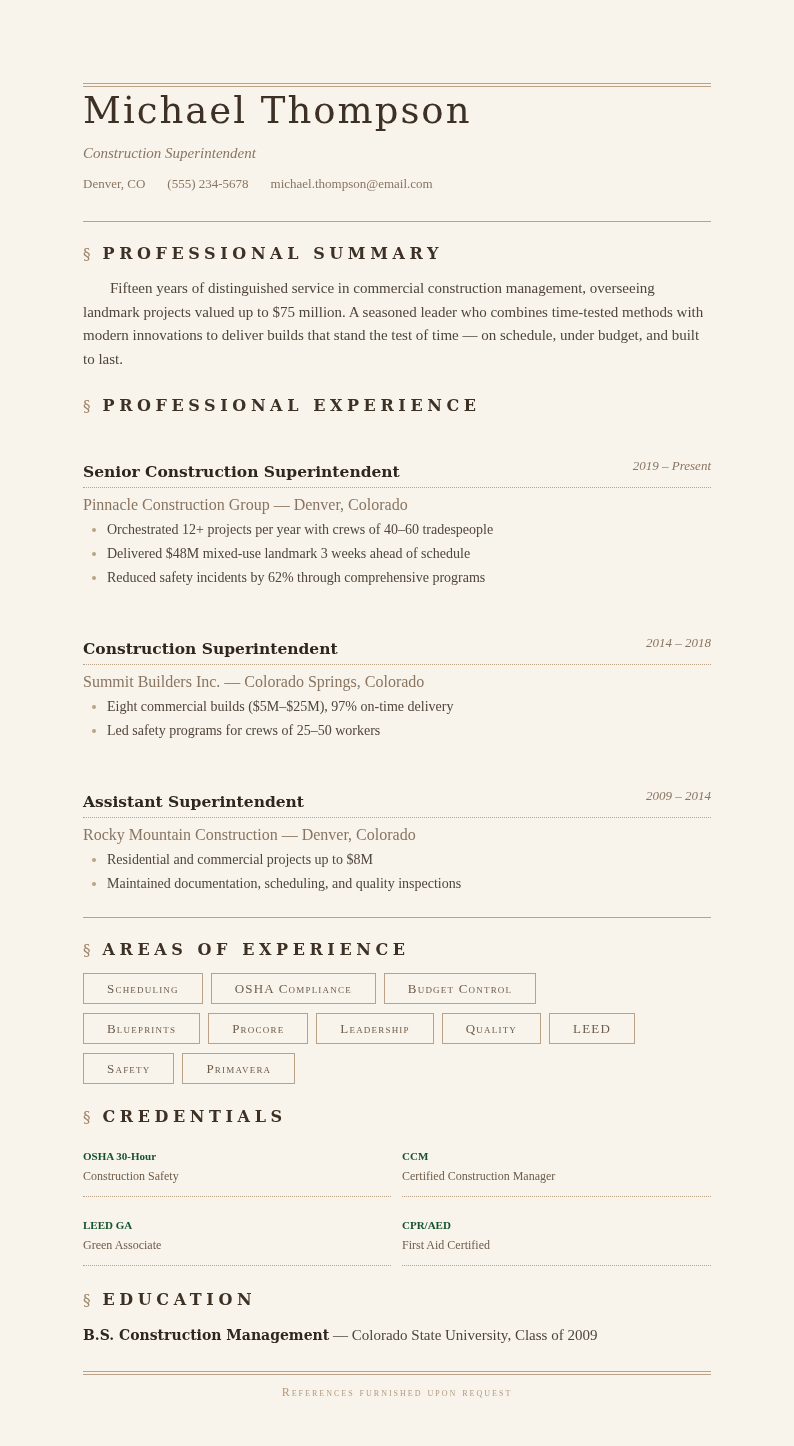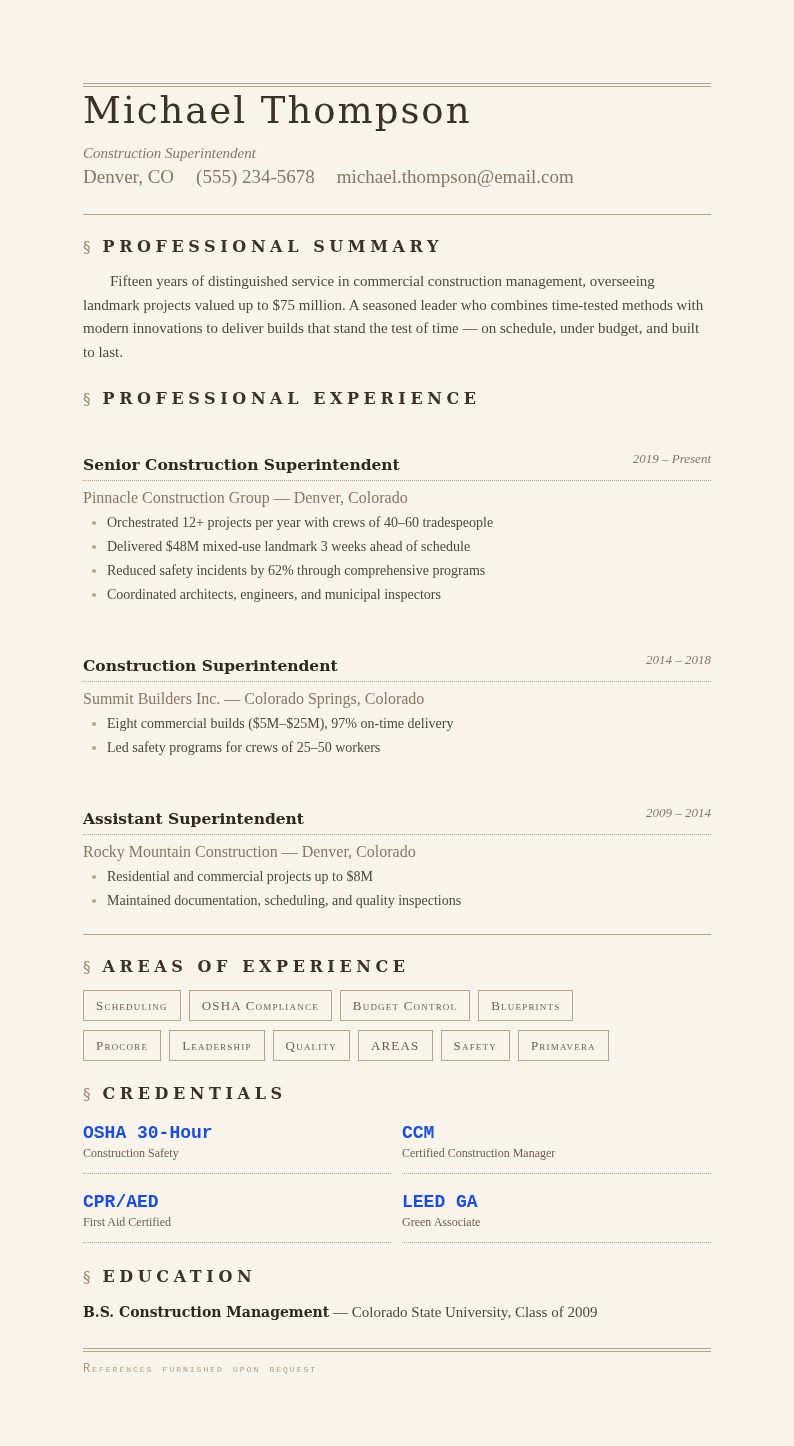--- a/index.html
+++ b/index.html
@@ -38,25 +38,25 @@
     }
     .title {
       margin-top: 8px;
       font-family: "Liberation Serif", serif;
       font-style: italic;
       font-size: 15px;
       color: #8a7561;
       line-height: 20px;
     }
     .contact {
-      margin-top: 5px;
+      margin-top: 12px;
       display: flex;
       gap: 22px;
       font-family: "Liberation Serif", serif;
-      font-size: 19px;
+      font-size: 13px;
       color: #8a7561;
       line-height: 18px;
     }
     .header-rule { margin-top: 28px; }
 
     .section-title {
       display: flex;
       align-items: baseline;
       font-family: "DejaVu Serif", serif;
       font-weight: bold;
@@ -141,21 +141,21 @@
     .expertise-title { margin-top: 21px; }
     .tags {
       margin-top: 12px;
       display: flex;
       flex-wrap: wrap;
       gap: 9px 8px;
       width: 560px;
     }
     .tag {
       height: 31px;
-      padding: 0 12px;
+      padding: 0 23px;
       border: 1px solid #b9a285;
       display: flex;
       align-items: center;
       font-family: "Liberation Serif", serif;
       font-variant: small-caps;
       font-size: 13px;
       letter-spacing: 1.2px;
       color: #6e5c49;
     }
 
@@ -165,24 +165,24 @@
       display: grid;
       grid-template-columns: 308px 309px;
       column-gap: 11px;
       row-gap: 18px;
     }
     .cred {
       border-bottom: 1px dotted #b9a285;
       padding-bottom: 10px;
     }
     .cred-name {
-      font-family: Liberation Mono, monospace;
+      font-family: Liberation Serif, serif;
       font-weight: bold;
-      font-size: 18px;
-      color: #1d4ed8;
+      font-size: 11px;
+      color: #14532d;
       line-height: 20px;
     }
     .cred-desc {
       font-family: "Liberation Serif", serif;
       font-size: 12px;
       color: #6e5c49;
       line-height: 20px;
     }
 
     .edu-title { margin-top: 23px; }
@@ -195,21 +195,22 @@
     }
     .edu .degree {
       font-family: "DejaVu Serif", serif;
       font-weight: bold;
       font-size: 14px;
       color: #2f261d;
     }
     .footer-rule { margin-top: 26px; }
     .footer {
       margin-top: 10px;
-      font-family: Liberation Mono, monospace;
+      text-align: center;
+      font-family: Liberation Serif, serif;
       font-variant: small-caps;
       font-size: 12px;
       letter-spacing: 2px;
       color: #b39a7c;
     }
   </style>
 </head>
 <body>
 
 <div class="page">
@@ -245,21 +246,20 @@
     <div class="job">
       <div class="job-head">
         <span class="job-role">Senior Construction Superintendent</span>
         <span class="job-dates">2019 – Present</span>
       </div>
       <div class="job-company">Pinnacle Construction Group — Denver, Colorado</div>
       <ul class="bullets">
         <li><span class="dot"></span><span>Orchestrated 12+ projects per year with crews of 40–60 tradespeople</span></li>
         <li><span class="dot"></span><span>Delivered $48M mixed-use landmark 3 weeks ahead of schedule</span></li>
         <li><span class="dot"></span><span>Reduced safety incidents by 62% through comprehensive programs</span></li>
-        <li><span class="dot"></span><span>Coordinated architects, engineers, and municipal inspectors</span></li>
       </ul>
     </div>
 
     <div class="job">
       <div class="job-head">
         <span class="job-role">Construction Superintendent</span>
         <span class="job-dates">2014 – 2018</span>
       </div>
       <div class="job-company">Summit Builders Inc. — Colorado Springs, Colorado</div>
       <ul class="bullets">
@@ -289,47 +289,47 @@
       <span>AREAS OF EXPERIENCE</span>
     </h2>
     <div class="tags">
       <span class="tag">Scheduling</span>
       <span class="tag">OSHA Compliance</span>
       <span class="tag">Budget Control</span>
       <span class="tag">Blueprints</span>
       <span class="tag">Procore</span>
       <span class="tag">Leadership</span>
       <span class="tag">Quality</span>
-      <span class="tag">AREAS</span>
+      <span class="tag">LEED</span>
       <span class="tag">Safety</span>
       <span class="tag">Primavera</span>
     </div>
   </section>
 
   <section>
     <h2 class="section-title cred-title">
       <span class="sect">§</span>
       <span>CREDENTIALS</span>
     </h2>
     <div class="creds">
       <div class="cred">
         <div class="cred-name">OSHA 30-Hour</div>
         <div class="cred-desc">Construction Safety</div>
       </div>
       <div class="cred">
         <div class="cred-name">CCM</div>
         <div class="cred-desc">Certified Construction Manager</div>
       </div>
       <div class="cred">
+        <div class="cred-name">LEED GA</div>
+        <div class="cred-desc">Green Associate</div>
+      </div>
+      <div class="cred">
         <div class="cred-name">CPR/AED</div>
         <div class="cred-desc">First Aid Certified</div>
-      </div>
-      <div class="cred">
-        <div class="cred-name">LEED GA</div>
-        <div class="cred-desc">Green Associate</div>
       </div>
     </div>
   </section>
 
   <section>
     <h2 class="section-title edu-title">
       <span class="sect">§</span>
       <span>EDUCATION</span>
     </h2>
     <p class="edu">

